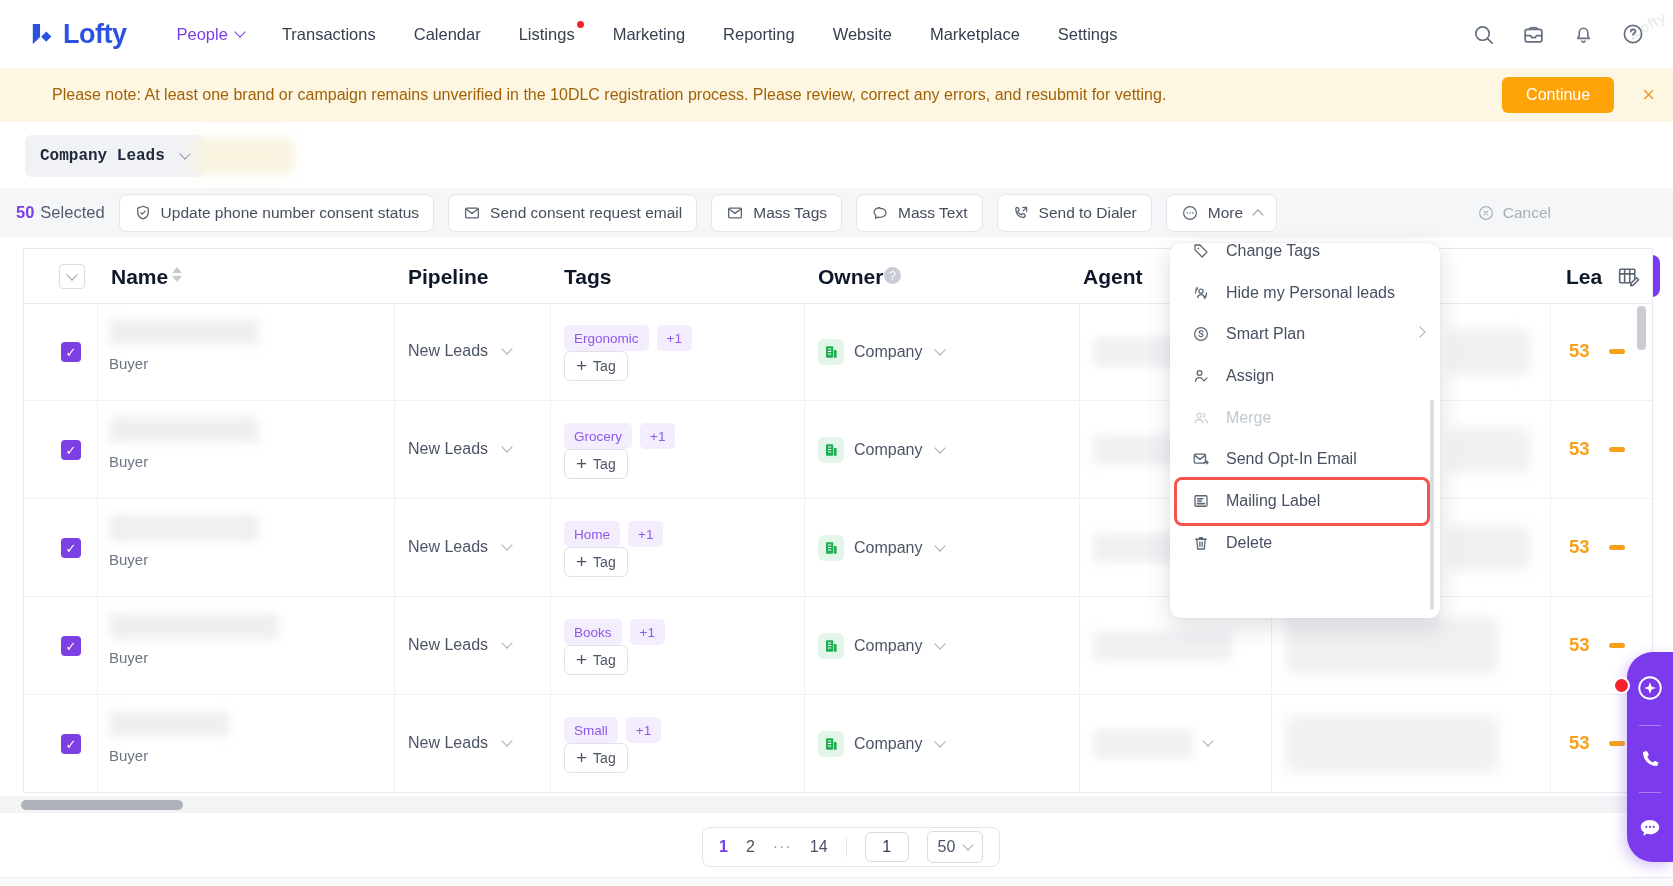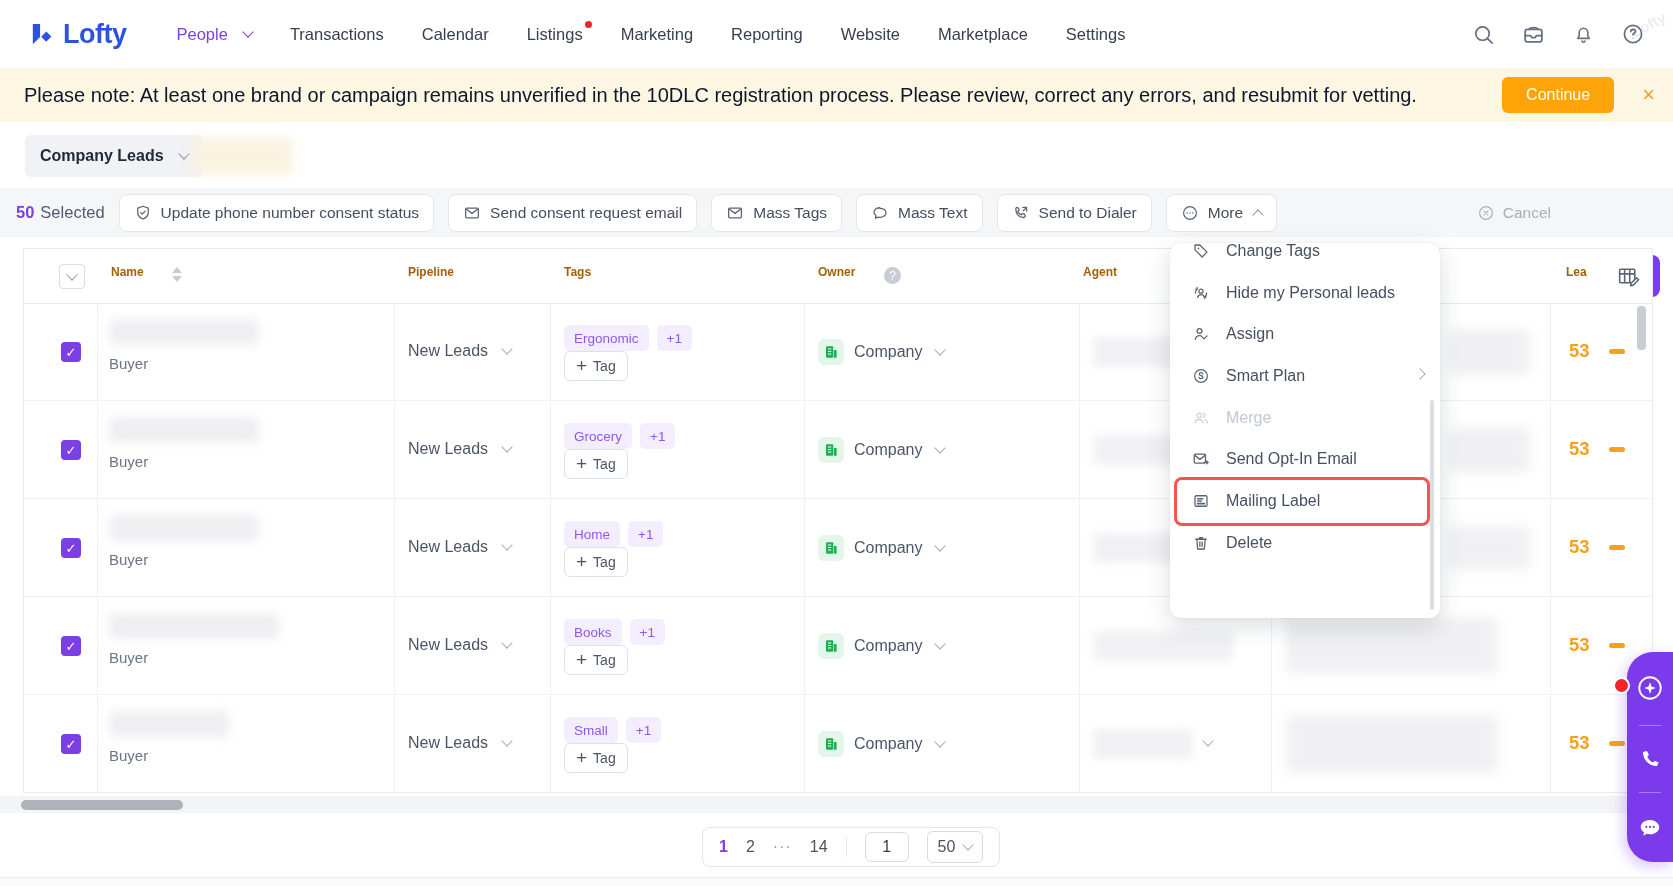--- a/index.html
+++ b/index.html
@@ -11,43 +11,43 @@
         border-bottom:1.7px solid currentColor;transform:rotate(45deg);margin-top:-4px;}
   .chev.up{transform:rotate(-135deg);margin-top:4px;}
   .chev.right{transform:rotate(-45deg);}
 
   
   .topnav{position:absolute;top:0;left:0;width:100%;height:68px;display:flex;align-items:center;
           padding:0 28px;box-sizing:border-box;background:#fff;}
   .logo{display:flex;align-items:center;gap:8px;margin-right:50px;}
   .logo .word{font-size:27px;font-weight:700;color:#2B53E0;letter-spacing:-.5px;}
   .mainmenu{display:flex;gap:38px;align-items:center;font-size:16.5px;color:#373F4F;}
-  .navitem{position:relative;display:flex;align-items:center;gap:16px;cursor:pointer;justify-content:flex-end;}
+  .navitem{position:relative;display:flex;align-items:center;gap:8px;cursor:pointer;justify-content:flex-end;}
   .navitem.active{color:#7B3FE4;font-weight:500;}
   .navitem.active .underline{position:absolute;left:-2px;top:43px;width:60px;height:4px;
         background:#7B3FE4;border-radius:2px;}
   .navitem .dot{position:absolute;right:-9px;top:-4px;width:7px;height:7px;border-radius:50%;background:#F5222D;}
   .navicons{margin-left:auto;display:flex;gap:26px;align-items:center;color:#667081;}
   .watermark{position:absolute;right:6px;top:16px;transform:rotate(-28deg);font-size:15px;
         font-weight:600;color:rgba(100,105,125,.12);}
 
   
   .banner{position:absolute;top:68px;left:0;width:100%;height:54px;background:#FDF6E2;
           display:flex;align-items:center;padding:0 18px 0 24px;box-sizing:border-box;}
-  .banner .msg{color:#0f172a;font-size:20px;}
+  .banner .msg{color:#a16207;font-size:16px;margin-left:28px;}
   .btn-continue{margin-left:auto;margin-right:28px;height:36px;padding:0 24px;background:#FFA408;
           color:#fff;font-size:16px;border:none;border-radius:6px;display:flex;align-items:center;cursor:pointer;
           font-family:"Liberation Sans",sans-serif;}
   .banner .close{color:#F0A22E;font-size:22px;line-height:1;cursor:pointer;}
 
   
   .viewbar{position:absolute;top:122px;left:0;width:100%;height:66px;background:#fff;}
   .activeview{position:absolute;left:25px;top:13px;height:42px;background:#F1F2F5;border-radius:6px;
           display:inline-flex;align-items:center;gap:16px;padding:0 15px;font-size:16px;font-weight:600;
-          color:#202A3A;cursor:pointer;}
+          color:#202A3A;cursor:pointer;font-family:Liberation Mono, monospace;}
   .activeview .chev{color:#8B93A2;}
   .blurtab{position:absolute;left:193px;top:16px;width:100px;height:36px;background:#F8F2DF;
           border-radius:4px;filter:blur(6px);}
   .vtab{position:absolute;top:146px;font-size:16px;color:#4E586C;cursor:pointer;display:flex;
           align-items:center;gap:7px;}
   .vtab .chev{color:#A7ADB9;}
   .plus{font-size:19px;line-height:14px;font-weight:400;}
   .addlead{position:absolute;left:1452px;top:133px;width:208px;height:42px;background:#7B3BF5;
           border-radius:8px;color:#fff;display:flex;align-items:center;justify-content:center;gap:10px;
           font-size:16.5px;cursor:pointer;}
@@ -66,21 +66,21 @@
   .tbtn .chev{color:#8B93A2;margin-left:2px;}
   .cancel{margin-left:auto;margin-right:122px;display:flex;gap:8px;align-items:center;color:#A8AFBC;
           font-size:15.5px;cursor:pointer;}
 
   
   .table{position:absolute;left:23px;top:248px;width:1630px;height:545px;border:1px solid #E7EAEF;
          background:#fff;box-sizing:border-box;}
   .vline{position:absolute;top:0;bottom:0;width:1px;background:#EFF1F5;}
   .vline.hdr{bottom:auto;height:54px;}
   .thead{position:absolute;top:0;left:0;right:0;height:54px;border-bottom:1px solid #E9ECF1;background:#fff;}
-  .th{position:absolute;top:16px;font-size:12px;font-weight:700;color:#a16207;white-space:nowrap;}
+  .th{position:absolute;top:16px;font-size:21px;font-weight:700;color:#0f172a;white-space:nowrap;}
   .selbox{position:absolute;left:35px;top:15px;width:24px;height:23px;border:1px solid #D8DCE3;
           border-radius:4px;display:flex;align-items:center;justify-content:center;color:#9AA1AE;background:#fff;cursor:pointer;}
   .sort{position:absolute;left:148px;top:18px;display:flex;flex-direction:column;gap:3px;cursor:pointer;}
   .sort i{width:0;height:0;border-left:5px solid transparent;border-right:5px solid transparent;}
   .sort .u{border-bottom:6px solid #C6CBD4;} .sort .d{border-top:6px solid #C6CBD4;}
   .qmark{position:absolute;left:860px;top:18px;width:17px;height:17px;border-radius:50%;background:#C7CCD5;
           color:#fff;font-size:12px;display:flex;align-items:center;justify-content:center;cursor:pointer;}
   .colicon{position:absolute;left:1592px;top:15px;color:#5A6472;cursor:pointer;}
   .row{position:absolute;left:0;width:100%;height:98px;border-bottom:1px solid #EFF1F5;box-sizing:border-box;}
   .cb{position:absolute;left:37px;top:39px;width:20px;height:20px;background:#7B3FE4;border-radius:4px;
@@ -582,37 +582,37 @@
               <circle cx="12" cy="9.5" r="2.8"></circle>
               <path d="M7.5 18c.6-2.4 2.3-3.8 4.5-3.8s3.9 1.4 4.5 3.8"></path>
               <path d="M4.5 12a7.6 7.6 0 012.6-5.7M6.8 4.6l.3 1.9-1.9.3"></path>
               <path d="M19.5 12a7.6 7.6 0 01-2.6 5.7M17.2 19.4l-.3-1.9 1.9-.3"></path>
             </svg>
           </span>
         <span>Hide my Personal leads</span>
       </li>
       <li>
         <span>
+            <svg width="18" height="18" viewBox="0 0 24 24" fill="none" stroke="currentColor" stroke-width="1.6" stroke-linecap="round">
+              <circle cx="12" cy="12" r="8.5"></circle>
+              <path d="M14.6 9.2c-.5-1-1.5-1.6-2.6-1.6-1.4 0-2.4.8-2.4 2 0 2.6 5 1.4 5 4 0 1.2-1 2-2.6 2-1.2 0-2.2-.6-2.7-1.6"></path>
+            </svg>
+          </span>
+        <span>Smart Plan</span>
+        <i class="chev right subchev"></i>
+      </li>
+      <li>
+        <span>
             <svg width="18" height="18" viewBox="0 0 24 24" fill="none" stroke="currentColor" stroke-width="1.7" stroke-linecap="round" stroke-linejoin="round">
               <circle cx="10" cy="8" r="3.2"></circle>
               <path d="M4.5 19c.6-3 2.8-4.8 5.5-4.8 1.2 0 2.3.3 3.2 1"></path>
               <path d="M14 16.5l2 2 4-4"></path>
             </svg>
           </span>
         <span>Assign</span>
-      </li>
-      <li>
-        <span>
-            <svg width="18" height="18" viewBox="0 0 24 24" fill="none" stroke="currentColor" stroke-width="1.6" stroke-linecap="round">
-              <circle cx="12" cy="12" r="8.5"></circle>
-              <path d="M14.6 9.2c-.5-1-1.5-1.6-2.6-1.6-1.4 0-2.4.8-2.4 2 0 2.6 5 1.4 5 4 0 1.2-1 2-2.6 2-1.2 0-2.2-.6-2.7-1.6"></path>
-            </svg>
-          </span>
-        <span>Smart Plan</span>
-        <i class="chev right subchev"></i>
       </li>
       <li class="disabled">
         <span>
             <svg width="18" height="18" viewBox="0 0 24 24" fill="none" stroke="currentColor" stroke-width="1.7" stroke-linecap="round">
               <circle cx="9.5" cy="8.5" r="3"></circle>
               <path d="M4 18.5c.5-2.8 2.6-4.5 5.5-4.5 2.8 0 4.9 1.7 5.5 4.5"></path>
               <path d="M15.5 5.8a3 3 0 010 5.4M17.5 14.2c1.7.8 2.8 2.3 3.2 4.3"></path>
             </svg>
           </span>
         <span>Merge</span>

